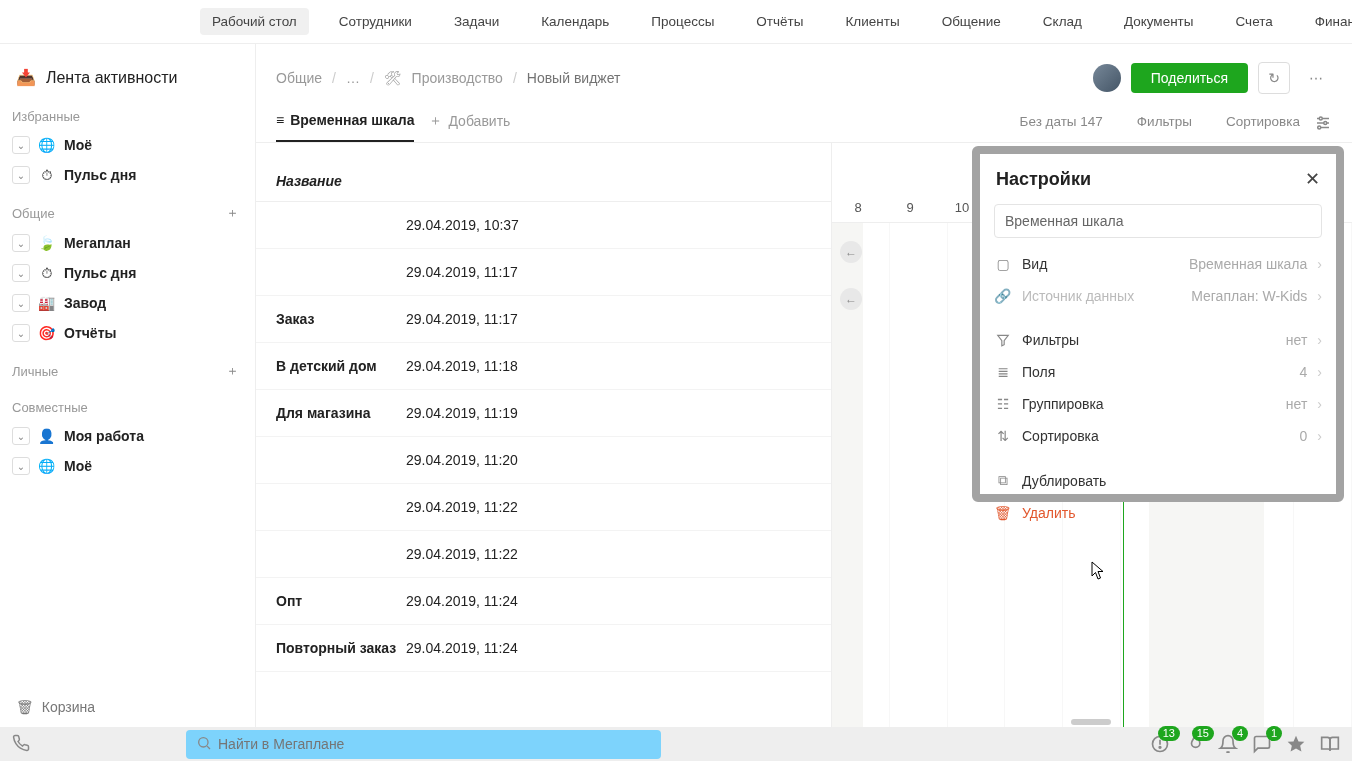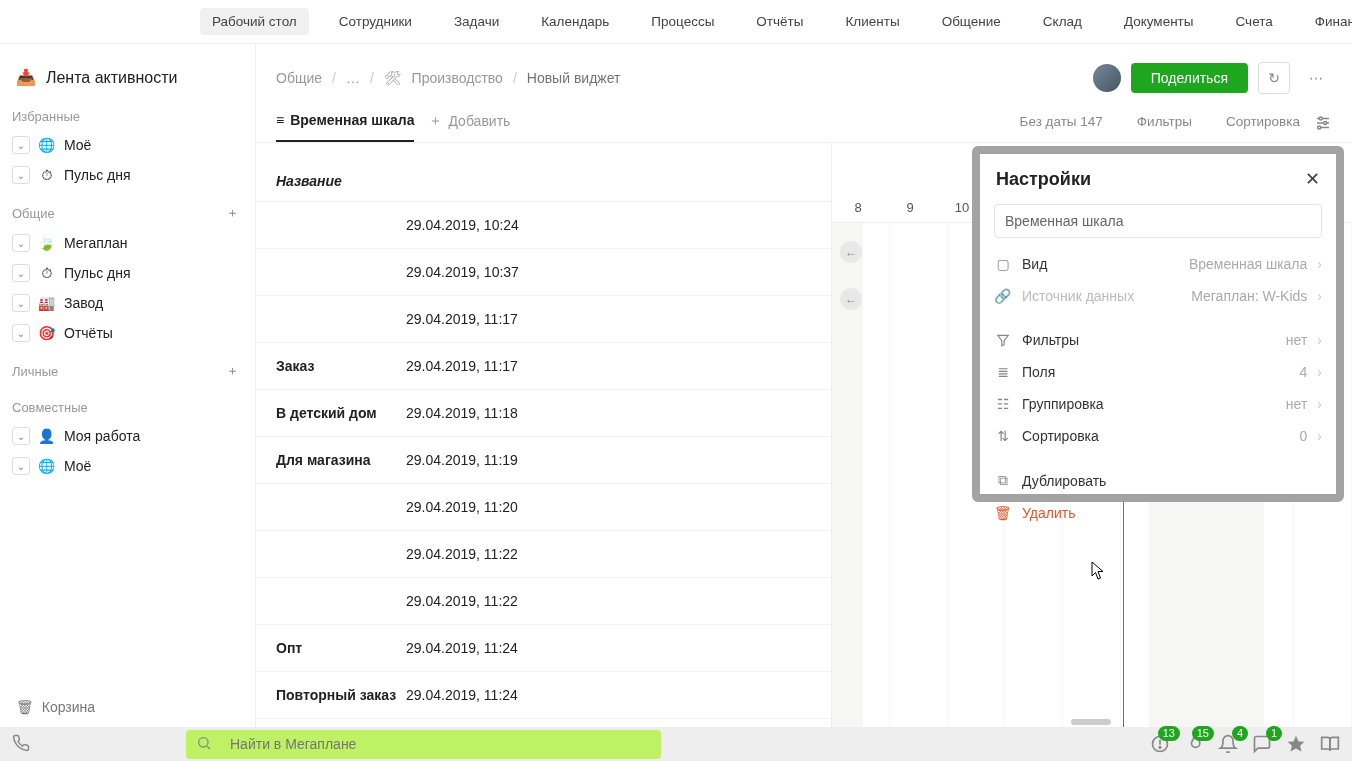--- a/index.html
+++ b/index.html
@@ -18,21 +18,21 @@
   .mainrow { flex: 1; display: flex; min-height: 0; }
 
   
   .sidebar { width: 256px; border-right: 1px solid #eee; display: flex; flex-direction: column; padding-top: 16px; }
   .sidebar .feed { display: flex; align-items: center; gap: 10px; padding: 8px 16px; font-size: 16px; font-weight: 500; }
   .group-title { display:flex; align-items:center; justify-content:space-between; padding: 14px 16px 6px 12px; font-size: 13px; color: #999; }
   .group-title .plus { color:#888; cursor:pointer; }
   .tree-item { display: flex; align-items: center; gap: 8px; padding: 6px 12px; cursor: pointer; }
   .tree-item .chev { width:18px; height:18px; border:1px solid #ddd; border-radius:3px; display:flex; align-items:center; justify-content:center; color:#888; font-size:10px;}
   .tree-item .ico { width:18px; text-align:center; }
-  .tree-item .lbl { flex:1; }
+  .tree-item .lbl { flex:1;font-weight:bold; }
   .sidebar .flex1 { flex:1; }
   .trash { display:flex; align-items:center; gap:8px; padding: 12px 16px; color:#777; border-top:none; }
 
   
   .content { flex:1; display:flex; flex-direction:column; min-width:0; }
   .breadcrumbs { display:flex; align-items:center; gap:10px; padding: 18px 20px 0 20px; }
   .crumb { color:#999; cursor:pointer; }
   .crumb.current { color:#737373; }
   .crumb-sep { color:#ccc; }
   .crumb-ico { color:#999; }
@@ -90,21 +90,21 @@
   .setting-row.muted .slabel, .setting-row.muted .sicon { color:#bbb; }
   .setting-row .sval { color:#aaa; }
   .setting-row .schev { color:#ccc; }
   .sep { height:1px; background:#eee; margin:6px 0; }
   .setting-row.delete .slabel, .setting-row.delete .sicon { color:#e2582e; }
 
   
   .bottombar { height:34px; background:#eee; display:flex; align-items:center; padding:0 12px; gap:14px; }
   .bb-phone { color:#888; width:160px; }
   .bb-phone svg{width:18px;height:18px;}
-  .search { flex:1; display:flex; align-items:center; gap:18px; background:#bef264; border-radius:4px; padding:5px 10px; margin-right:6px; max-width:720px;}
+  .search { flex:1; display:flex; align-items:center; gap:6px; background:#7dd3fc; border-radius:4px; padding:5px 10px; margin-right:6px; max-width:720px;}
   .search input { flex:1; border:none; background:transparent; outline:none; color:#555; font-size:14px; }
   .bb-spacer { flex:1; }
   .bb-icon { position:relative; color:#888; cursor:pointer; }
   .bb-icon svg { width:20px; height:20px; display:block; }
   .badge { position:absolute; top:-8px; right:-10px; background:#1ea61e; color:#fff; border-radius:10px; font-size:11px; padding:1px 5px; line-height:13px; }
 
   
   .cursor-fake { position:absolute; left:1091px; top:561px; width:14px; height:20px; pointer-events:none; }
   .cursor-fake svg{width:14px;height:20px;}
 </style>
@@ -250,24 +250,20 @@
     </div>
 
     <div class="timeline-wrap">
       <div class="left-cols">
         <div class="left-header">
           <div class="hcell name">Название</div>
         </div>
         <div class="rows" id="rows-host">
             <div class="row">
               <div class="cname"></div>
-              <div class="cdate">29.04.2019, 10:24</div>
-            </div>
-            <div class="row">
-              <div class="cname"></div>
               <div class="cdate">29.04.2019, 10:37</div>
             </div>
             <div class="row">
               <div class="cname"></div>
               <div class="cdate">29.04.2019, 11:17</div>
             </div>
             <div class="row">
               <div class="cname">Заказ</div>
               <div class="cdate">29.04.2019, 11:17</div>
             </div>

